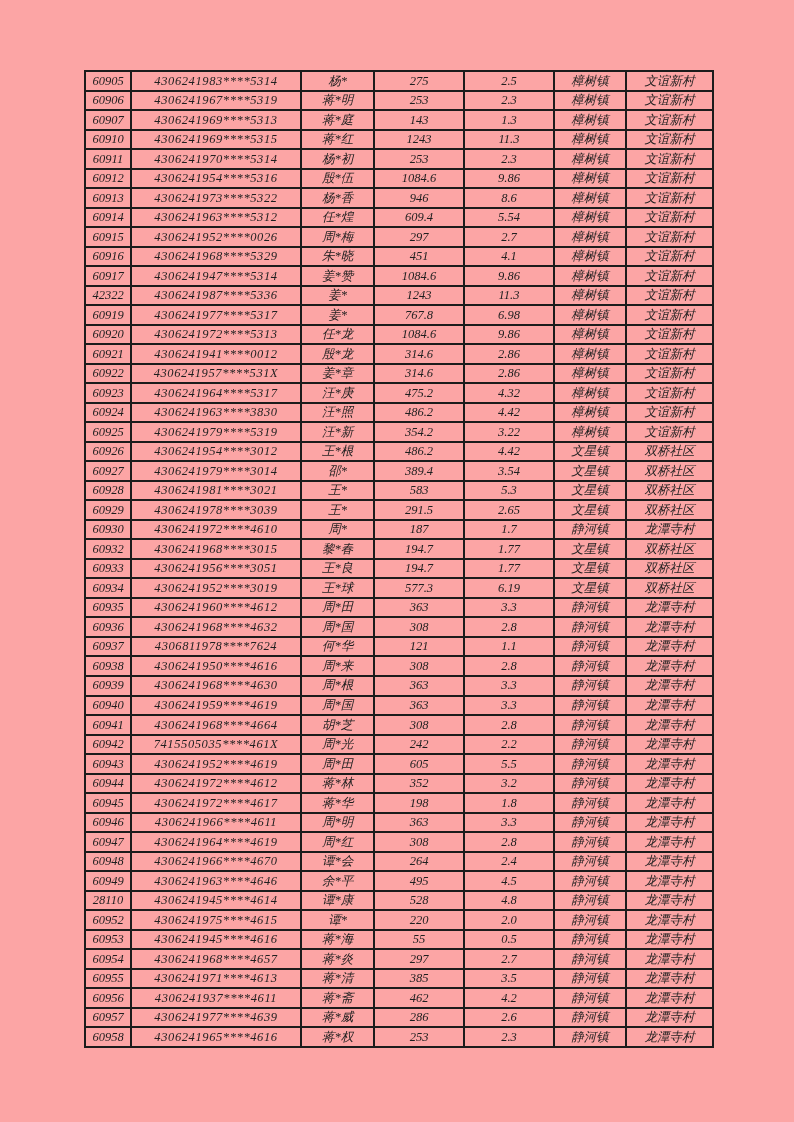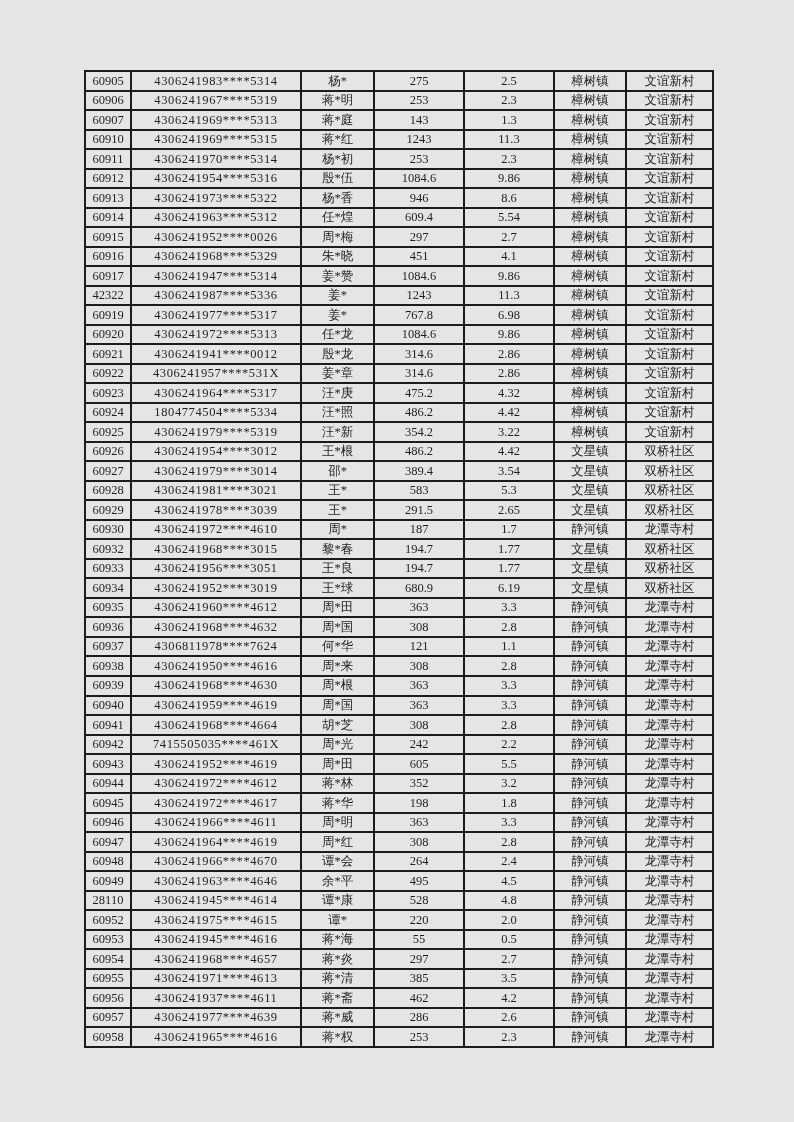--- a/index.html
+++ b/index.html
@@ -6,21 +6,22 @@
   body {
     width: 794px;
     height: 1122px;
     background: #ffffff;
     position: relative;
     font-family: "Liberation Serif", "DejaVu Serif", serif;
   }
   .page {
     position: absolute;
     inset: 0;
-    background: #e5e5e5;
+    background: #fca5a5;
+    font-style: italic;
   }
   table.records {
     position: absolute;
     left: 84px;
     top: 70px;
     width: 628px;
     height: 978px;
     border-collapse: collapse;
     table-layout: fixed;
   }
@@ -202,21 +203,21 @@
           <td class="c0">60923</td>
           <td class="c1">4306241964****5317</td>
           <td class="c2">汪*庚</td>
           <td class="c3">475.2</td>
           <td class="c4">4.32</td>
           <td class="c5">樟树镇</td>
           <td class="c6">文谊新村</td>
         </tr>
         <tr>
           <td class="c0">60924</td>
-          <td class="c1">1804774504****5334</td>
+          <td class="c1">4306241963****3830</td>
           <td class="c2">汪*照</td>
           <td class="c3">486.2</td>
           <td class="c4">4.42</td>
           <td class="c5">樟树镇</td>
           <td class="c6">文谊新村</td>
         </tr>
         <tr>
           <td class="c0">60925</td>
           <td class="c1">4306241979****5319</td>
           <td class="c2">汪*新</td>
@@ -285,21 +286,21 @@
           <td class="c2">王*良</td>
           <td class="c3">194.7</td>
           <td class="c4">1.77</td>
           <td class="c5">文星镇</td>
           <td class="c6">双桥社区</td>
         </tr>
         <tr>
           <td class="c0">60934</td>
           <td class="c1">4306241952****3019</td>
           <td class="c2">王*球</td>
-          <td class="c3">680.9</td>
+          <td class="c3">577.3</td>
           <td class="c4">6.19</td>
           <td class="c5">文星镇</td>
           <td class="c6">双桥社区</td>
         </tr>
         <tr>
           <td class="c0">60935</td>
           <td class="c1">4306241960****4612</td>
           <td class="c2">周*田</td>
           <td class="c3">363</td>
           <td class="c4">3.3</td>

